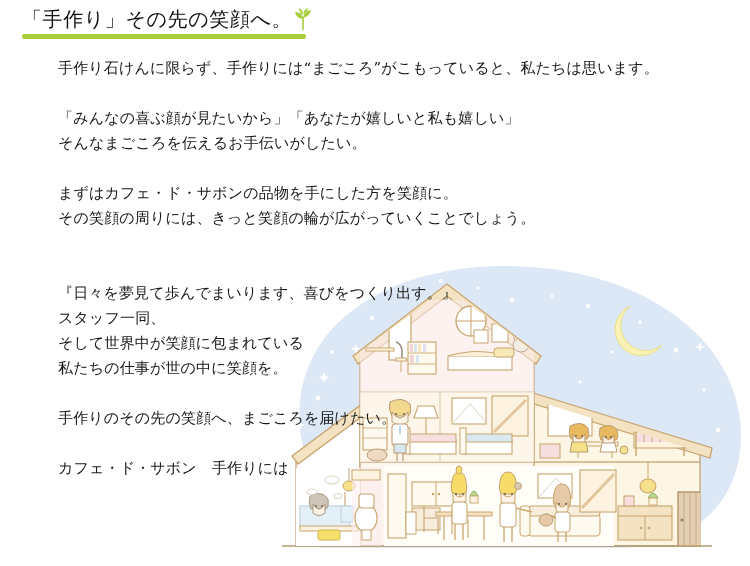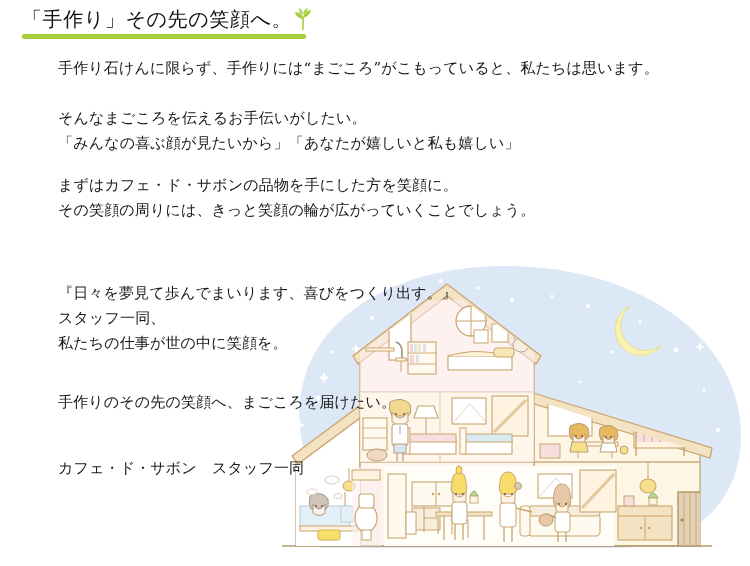--- a/index.html
+++ b/index.html
@@ -70,23 +70,23 @@
     font-size: 15px;
     line-height: 25px;
     letter-spacing: 0.15px;
     white-space: nowrap;
     color: #171717;
   }
   .para div { white-space: nowrap; margin-left: 36px; }
 
   .p1 { top: 56px; }
   .p2 { top: 106px; }
-  .p3 { top: 173px; }
+  .p3 { top: 181px; }
   .p4 { top: 281px; }
-  .p5 { top: 390px; }
+  .p5 { top: 406px; }
   .p6 { top: 456px; }
 </style>
 </head>
 <body>
 
 <svg id="illustration" viewBox="0 0 750 566" width="750" height="566" xmlns="http://www.w3.org/2000/svg">
   <defs>
     <clipPath id="skyClip">
       <path d="M 300 430 C 290 330 380 268 500 266 C 630 264 730 330 740 420 C 748 495 700 545 620 548 L 320 548 Z"></path>
     </clipPath>
@@ -442,36 +442,37 @@
       </svg>
     </div>
     <div class="heading-rule"></div>
   </div>
 
   <div class="para p1">
     <div>手作り石けんに限らず、手作りには“まごころ”がこもっていると、私たちは思います。</div>
   </div>
 
   <div class="para p2">
+    <div>「みんなの喜ぶ顔が見たいから」「あなたが嬉しいと私も嬉しい」</div>
     <div>そんなまごころを伝えるお手伝いがしたい。</div>
-    <div>「みんなの喜ぶ顔が見たいから」「あなたが嬉しいと私も嬉しい」</div>
   </div>
 
   <div class="para p3">
     <div>まずはカフェ・ド・サボンの品物を手にした方を笑顔に。</div>
     <div>その笑顔の周りには、きっと笑顔の輪が広がっていくことでしょう。</div>
   </div>
 
   <div class="para p4">
     <div>『日々を夢見て歩んでまいります、喜びをつくり出す。』</div>
     <div>スタッフ一同、</div>
+    <div>そして世界中が笑顔に包まれている</div>
     <div>私たちの仕事が世の中に笑顔を。</div>
   </div>
 
   <div class="para p5">
     <div>手作りのその先の笑顔へ、まごころを届けたい。</div>
   </div>
 
   <div class="para p6">
-    <div>カフェ・ド・サボン　スタッフ一同</div>
+    <div>カフェ・ド・サボン　手作りには</div>
   </div>
 
 </div>
 
 </body></html>

